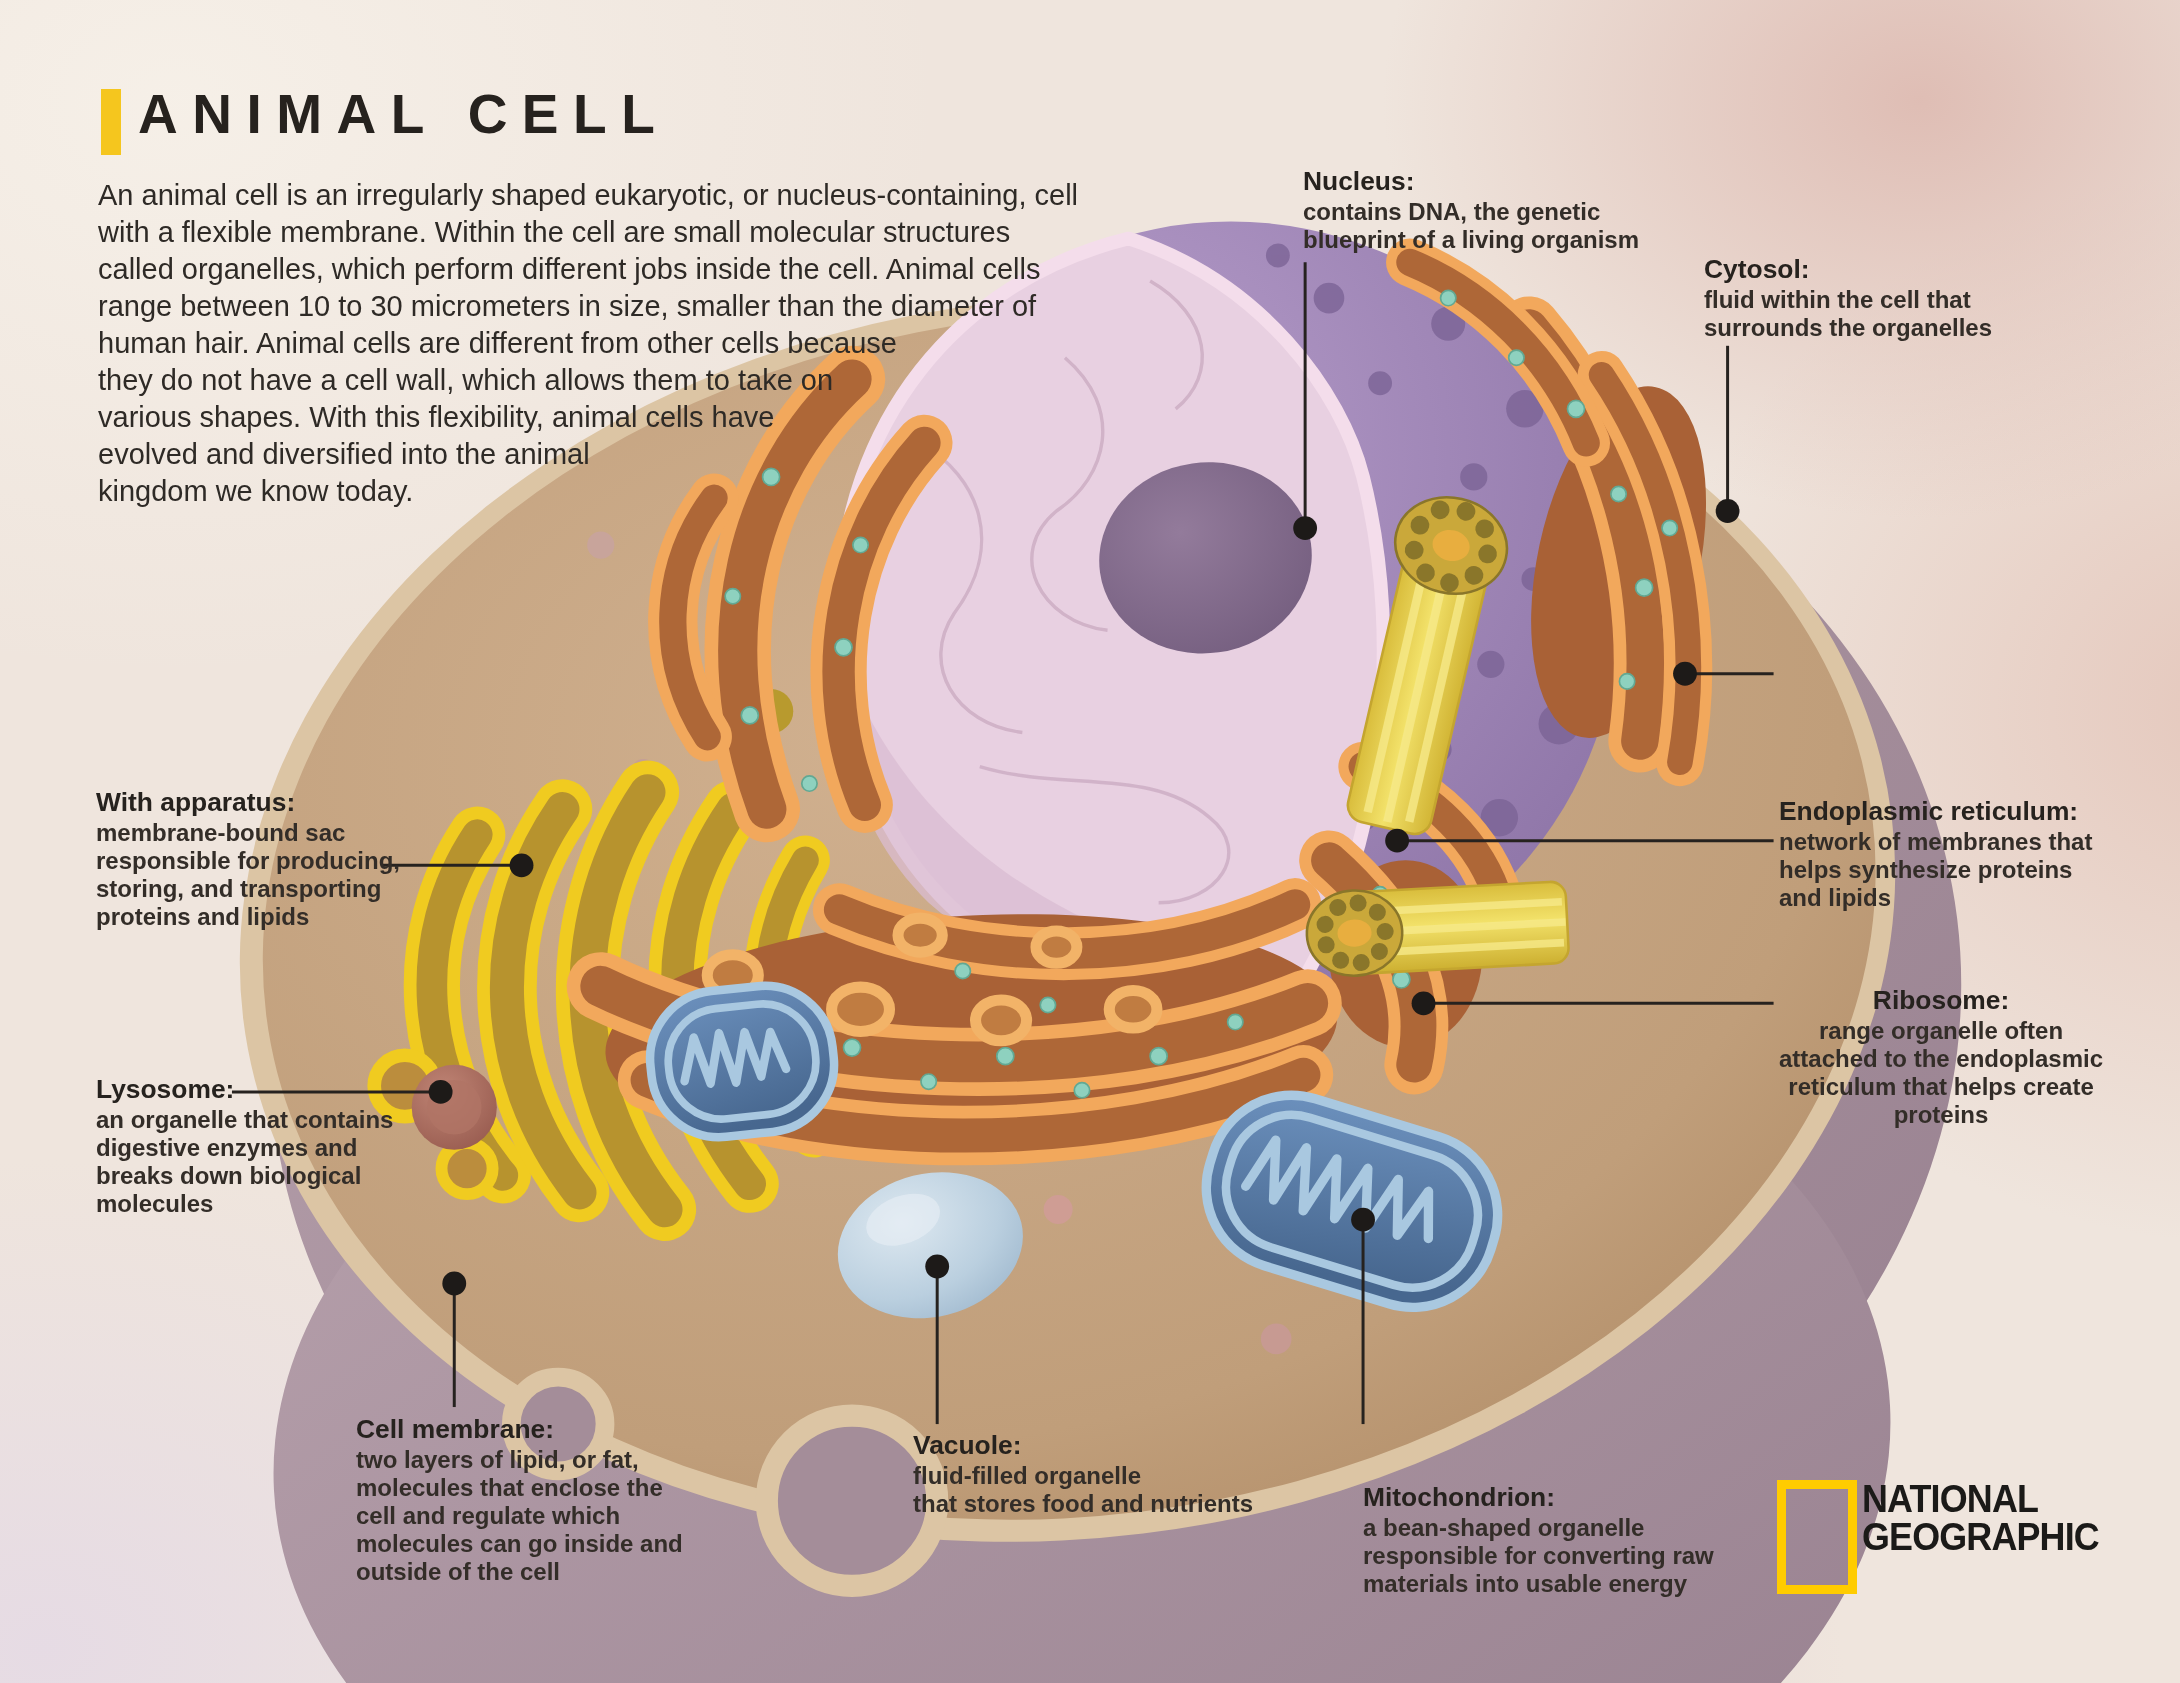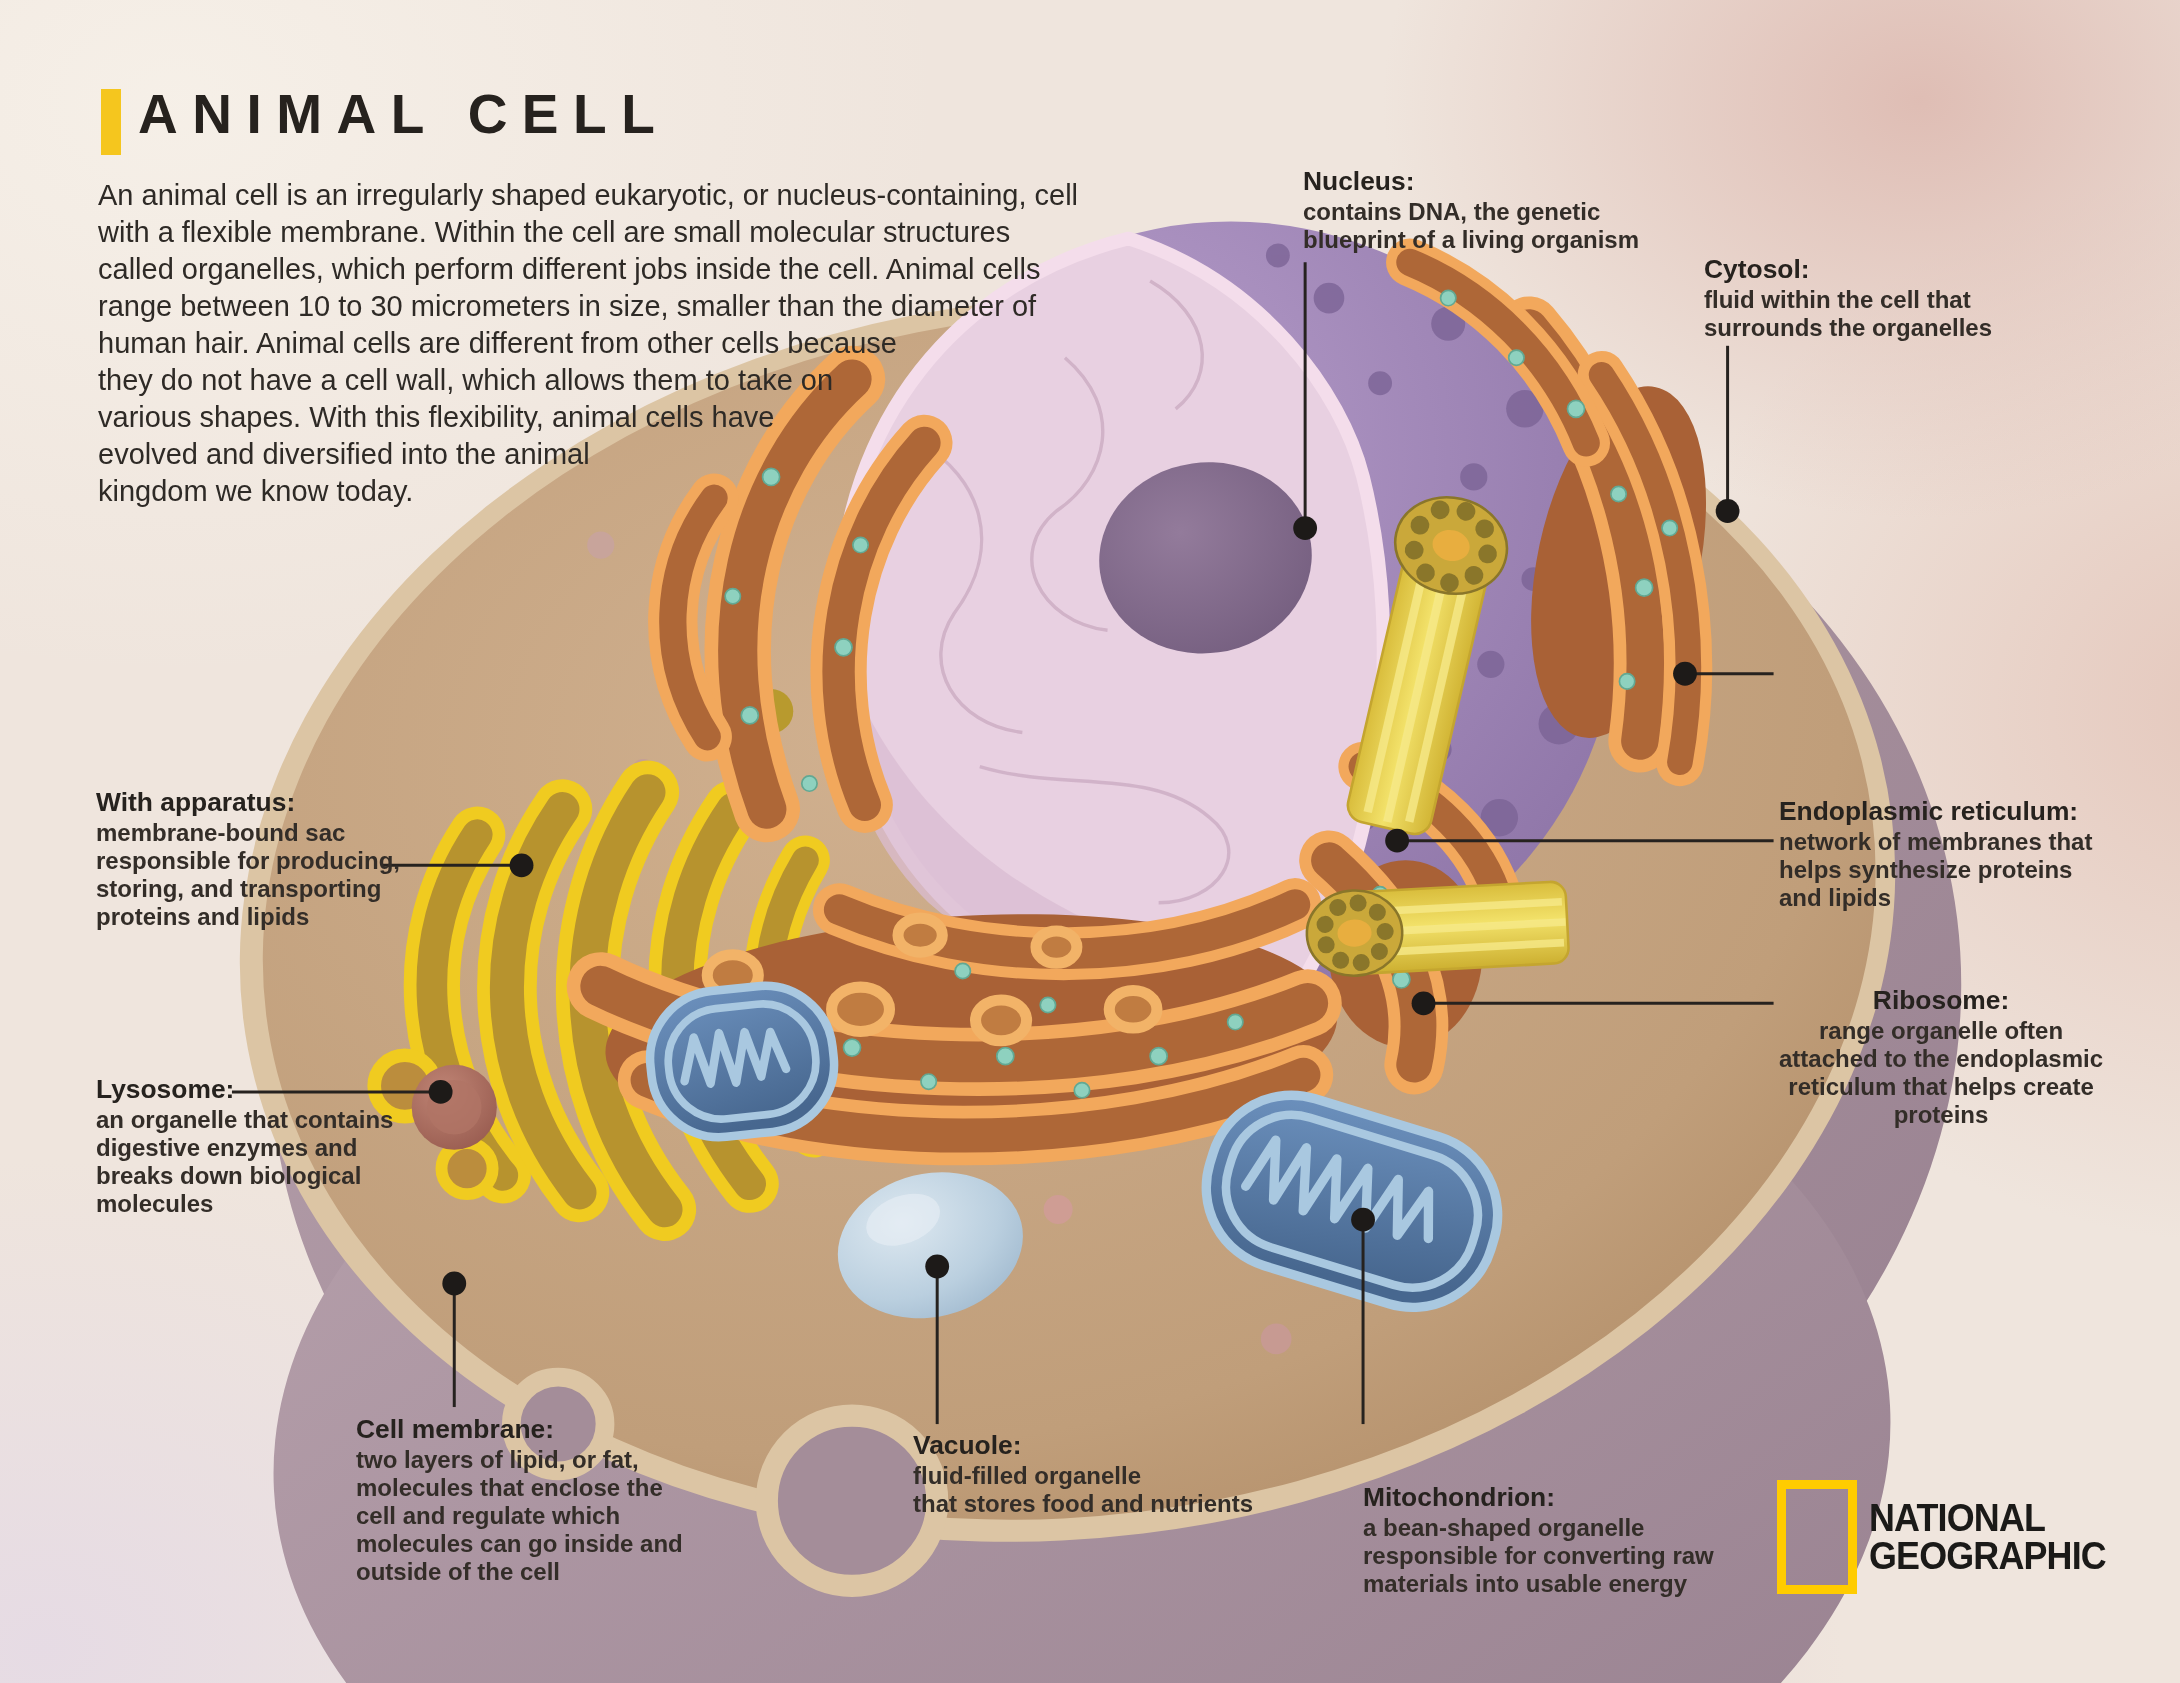--- a/index.html
+++ b/index.html
@@ -22,21 +22,21 @@
     letter-spacing:14.5px; color:#26221e; white-space:nowrap; }
   .intro { position:absolute; left:98px; top:177px; width:1073px; font-size:29px;
     line-height:37px; color:#2e2a26; white-space:pre-line; }
 
   
   .label { position:absolute; }
   .label h3 { font-size:26.4px; font-weight:700; color:#26221e; line-height:34px; }
   .label p  { font-size:24px; font-weight:700; color:#332d28; line-height:28px; white-space:pre-line; }
 
   
-  .logo { position:absolute; left:1777px; top:1480px; display:flex; align-items:center; gap:12px; }
+  .logo { position:absolute; left:1777px; top:1480px; display:flex; align-items:flex-start; gap:5px; }
   .logo-frame { width:80px; height:114px; border:9.4px solid #ffcc00; }
   .logo-text { font-size:39px; font-weight:700; line-height:38px; letter-spacing:-0.9px;
     color:#1b1a18; transform:scaleX(.92); transform-origin:left center; white-space:nowrap; }
 </style>
 </head>
 <body>
 
 <div id="canvas">
 
   <svg viewBox="0 0 2560 1976" width="2181" height="1683">

